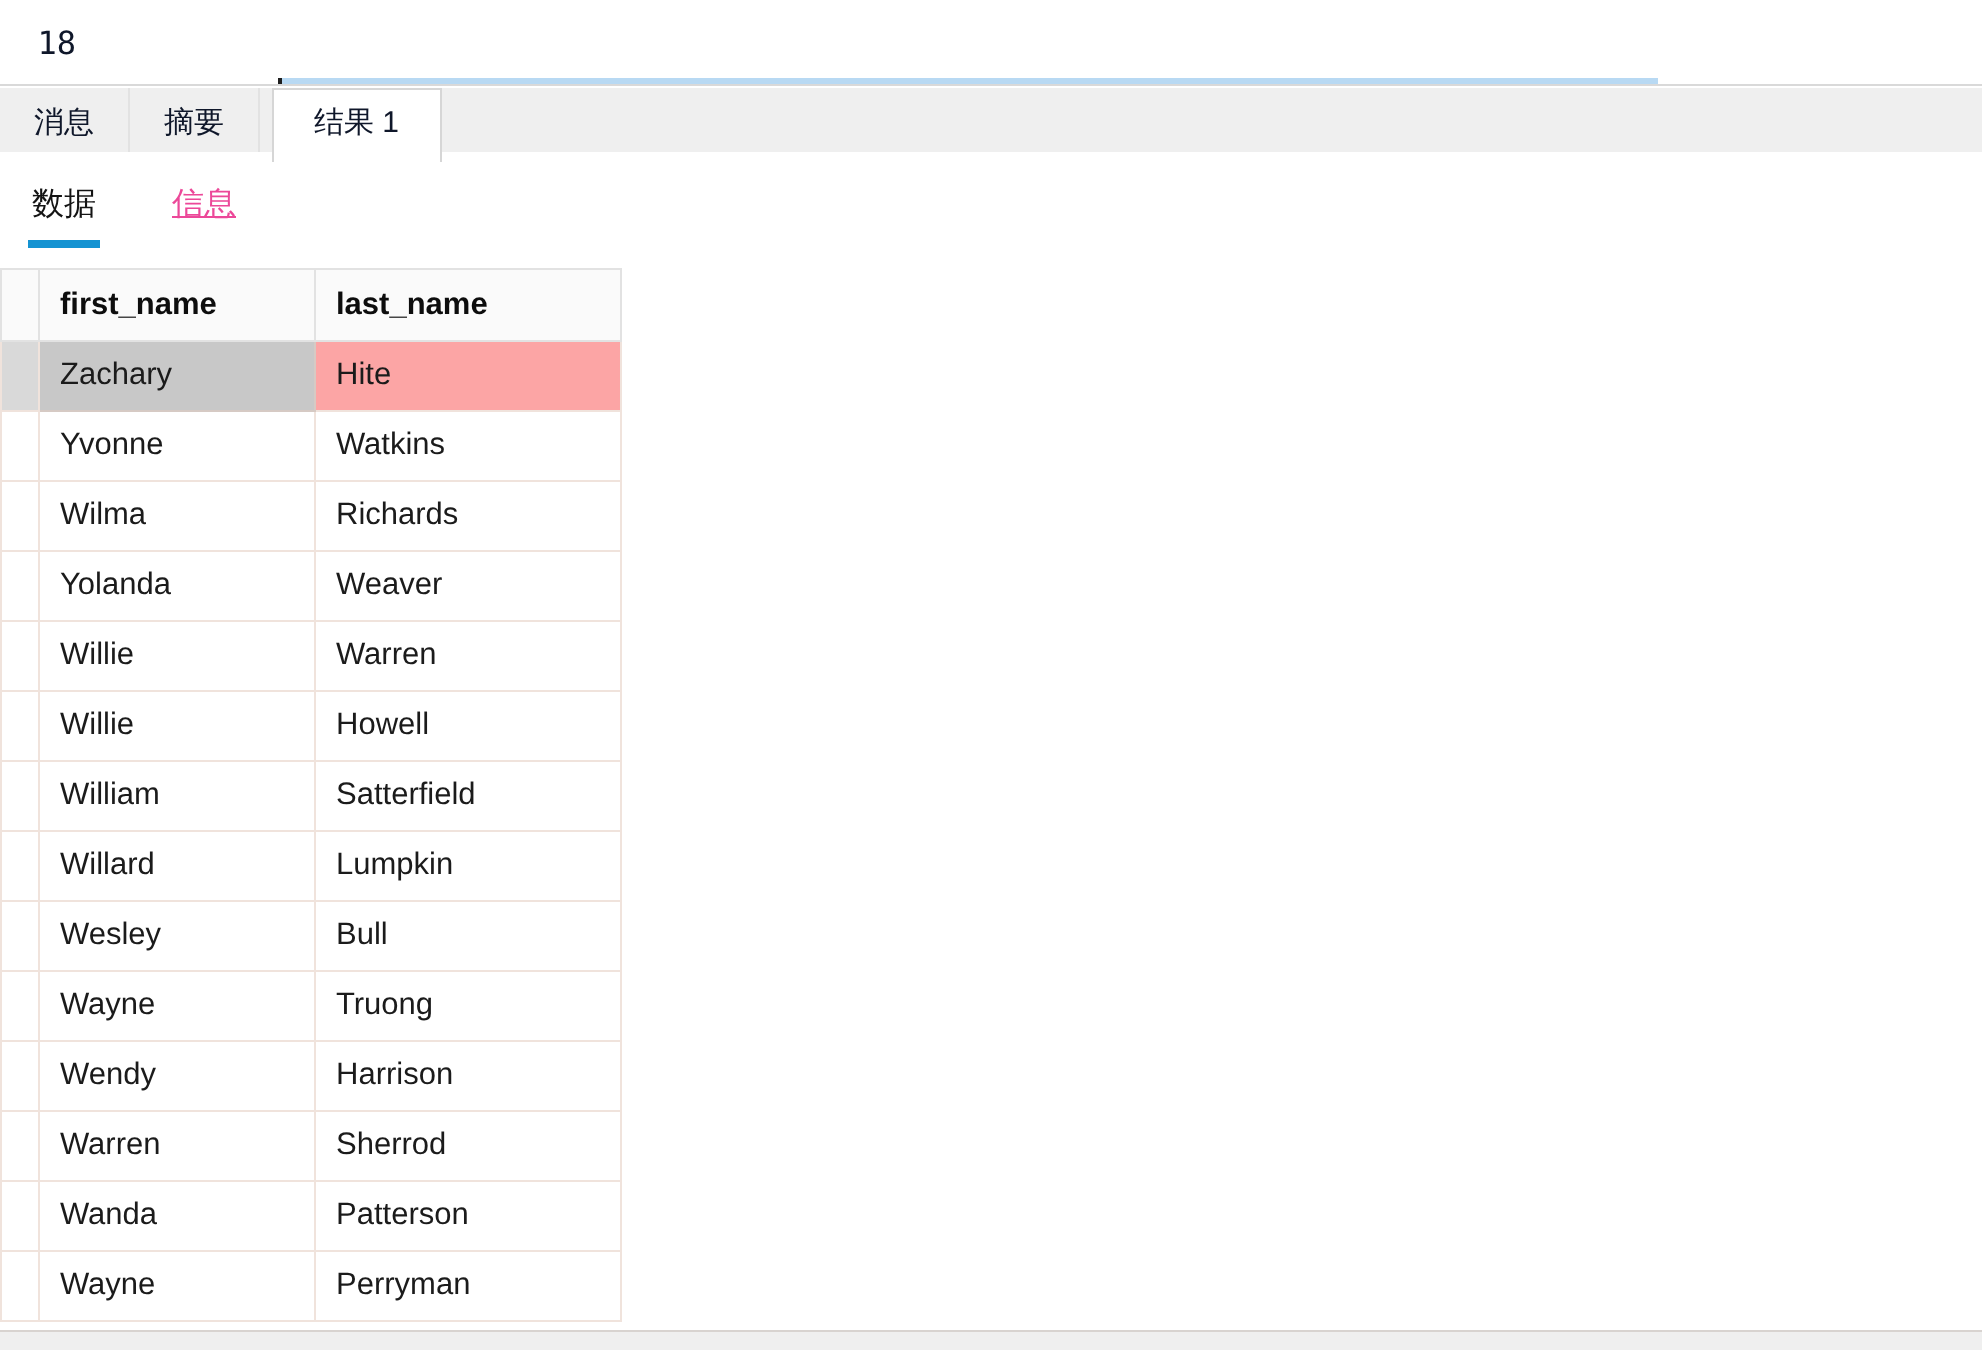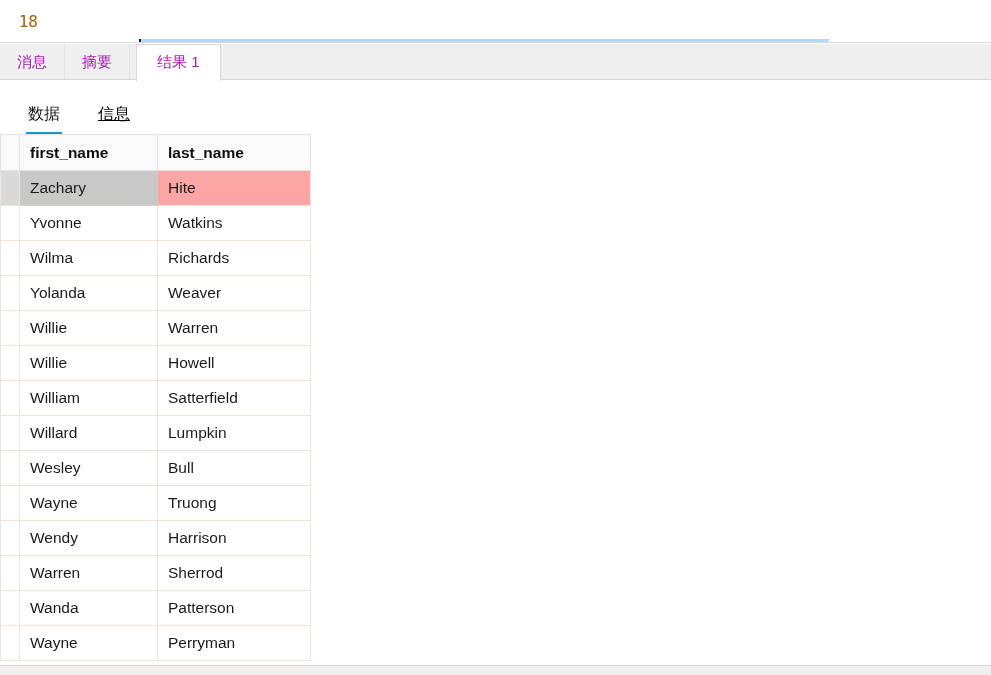--- a/index.html
+++ b/index.html
@@ -12,60 +12,60 @@
 
   
   .editor {
     position:absolute; top:0; left:0; width:991px; height:43px;
     background:#ffffff; border-bottom:1px solid #d9d9d9; overflow:hidden;
     font-family:"DejaVu Sans Mono","Liberation Mono",monospace; font-size:17px;
   }
   .ed-line { position:absolute; left:0; width:100%; height:30px; line-height:30px; white-space:pre; }
   .ed-line .lineno {
     position:absolute; left:0; width:38px; text-align:right;
-    color:#a16207; font-size:16px;
+    color:#0f172a; font-size:16px;
   }
   .ed-line .code { position:absolute; left:78px; top:0; height:30px; }
   .ed-line-18 { top:-23px; }
   .ed-line-19 { top:7px; }
   .ed-line-20 { top:37px; }
   .selection {
     background:#b8d9f3; display:inline-block; height:26px; line-height:26px;
     margin-top:2px; border-left:2px solid #1e1e1e; padding-right:2px;
   }
   .tok-plain { color:#3c3c3c; }
   .tok-keyword { color:#2878cf; }
 
   
   .tabbar {
     position:absolute; top:44px; left:0; width:991px; height:36px;
     background:#efefef; border-bottom:1px solid #d6d6d6;
     display:flex; align-items:stretch; font-size:15px;
   }
   .tab {
-    padding:0 17px; line-height:35px; color:#a21caf; cursor:default;
+    padding:0 17px; line-height:35px; color:#0f172a; cursor:default;
     border-right:1px solid #e2e2e2; position:relative;
   }
   .tab.active {
     background:#ffffff; border:1px solid #d6d6d6; border-bottom:none;
     margin-left:6px; margin-bottom:-1px; height:37px; line-height:34px;
     z-index:2; padding:0 20px;
   }
 
   
   .subtabs {
-    position:absolute; top:88px; left:0; width:991px; height:54px;
-    background:#ffffff; display:flex; align-items:flex-end; padding-left:26px;
+    position:absolute; top:76px; left:0; width:991px; height:54px;
+    background:#ffffff; display:flex; align-items:flex-end; padding-left:14px;
   }
   .subtab {
     font-size:16px; padding:0 2px 7px; margin-right:34px; margin-bottom:6px;
     border-bottom:4px solid transparent;
   }
   .subtab.active { color:#141414; border-bottom-color:#1593d2; }
-  .subtab.inactive { color:#000000;text-decoration:underline; }
+  .subtab.inactive { color:#ec4899;text-decoration:underline; }
 
   
   .grid { position:absolute; top:134px; left:0; }
   table.res { border-collapse:collapse; font-size:15.5px; table-layout:fixed; }
   table.res th, table.res td { border:1px solid #f0e3dc; padding:0 0 0 10px; text-align:left; overflow:hidden; white-space:nowrap; }
   table.res th {
     height:36px; font-weight:bold; color:#0d0d0d; border:1px solid #e2e2e2;
     background:#fafafa;
   }
   th.col-gutter, td.gutter { width:19px; padding:0; background:#fbfbfb; border:1px solid #e4e4e4; }

